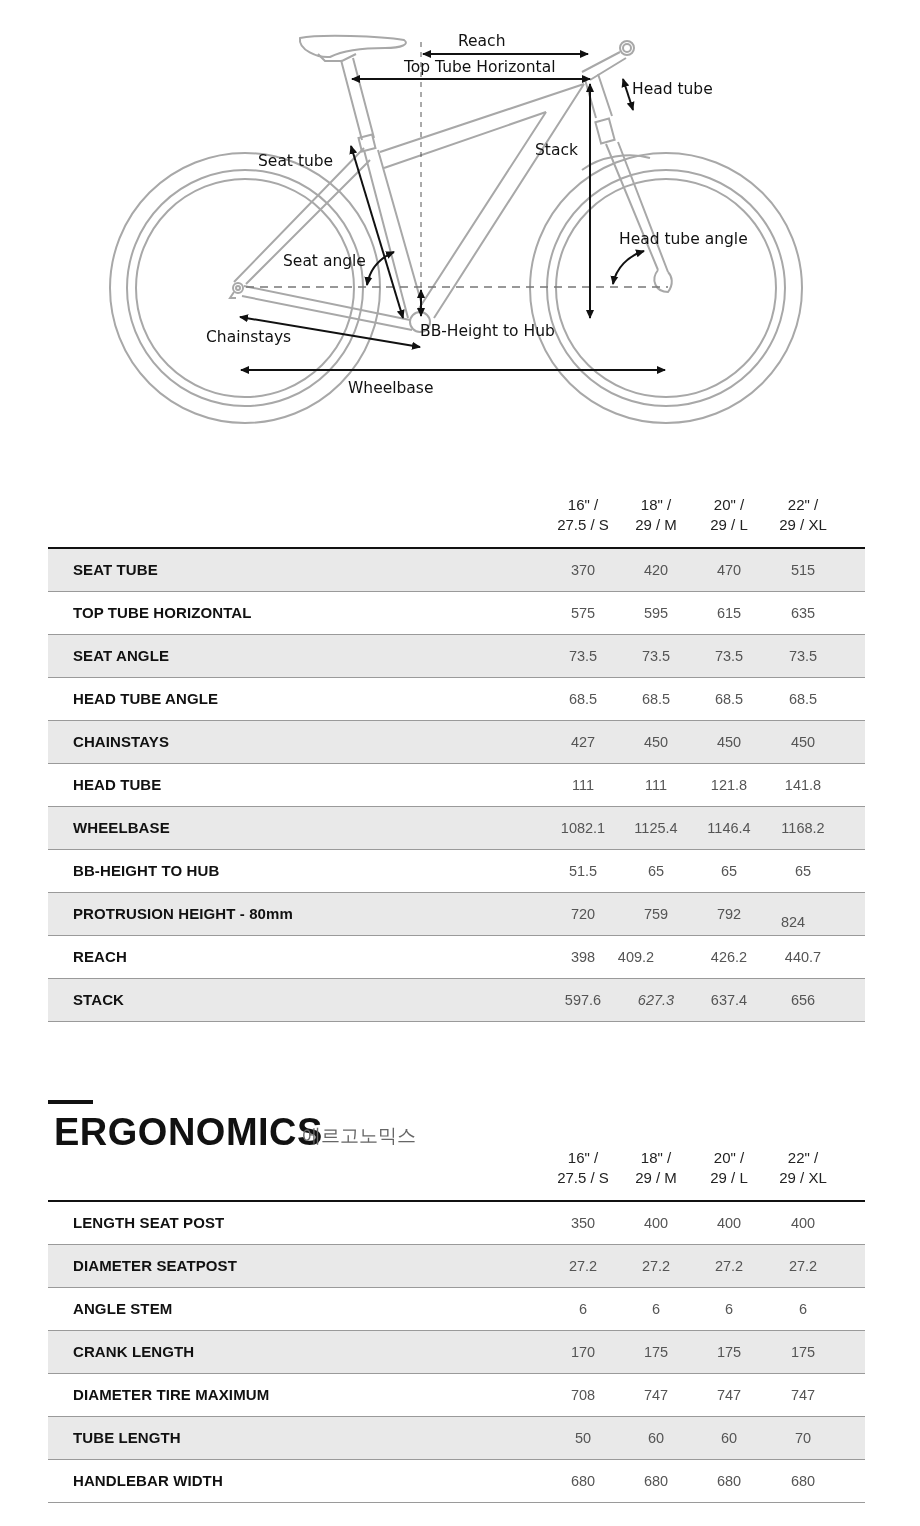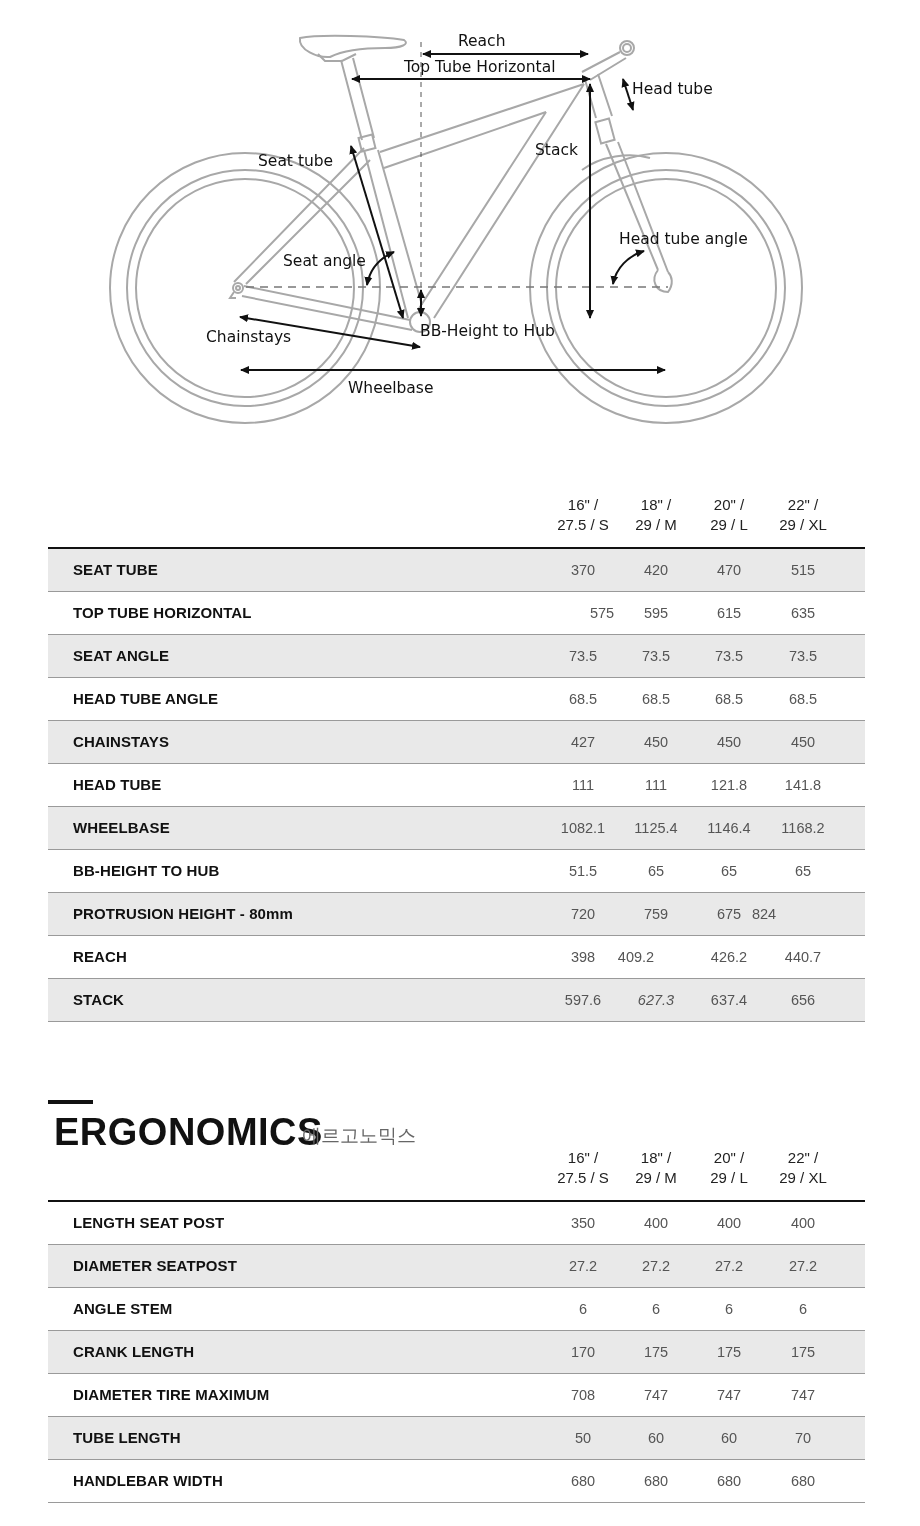--- a/index.html
+++ b/index.html
@@ -128,21 +128,21 @@
     </div>
 <div class="spec-row gray">
       <div class="label">SEAT TUBE</div>
       <div class="val" style="left: 535px;">370</div>
       <div class="val" style="left: 608px;">420</div>
       <div class="val" style="left: 681px;">470</div>
       <div class="val" style="left: 755px;">515</div>
     </div>
     <div class="spec-row">
       <div class="label">TOP TUBE HORIZONTAL</div>
-      <div class="val" style="left: 554px;">575</div>
+      <div class="val" style="left: 535px;">575</div>
       <div class="val" style="left: 608px;">595</div>
       <div class="val" style="left: 681px;">615</div>
       <div class="val" style="left: 755px;">635</div>
     </div>
     <div class="spec-row gray">
       <div class="label">SEAT ANGLE</div>
       <div class="val" style="left: 535px;">73.5</div>
       <div class="val" style="left: 608px;">73.5</div>
       <div class="val" style="left: 681px;">73.5</div>
       <div class="val" style="left: 755px;">73.5</div>
@@ -179,22 +179,22 @@
       <div class="label">BB-HEIGHT TO HUB</div>
       <div class="val" style="left: 535px;">51.5</div>
       <div class="val" style="left: 608px;">65</div>
       <div class="val" style="left: 681px;">65</div>
       <div class="val" style="left: 755px;">65</div>
     </div>
     <div class="spec-row gray">
       <div class="label">PROTRUSION HEIGHT - 80mm</div>
       <div class="val" style="left: 535px;">720</div>
       <div class="val" style="left: 608px;">759</div>
-      <div class="val" style="left: 681px;">675</div>
-      <div class="val" style="left: 716px;">824</div>
+      <div class="val" style="left: 681px;">792</div>
+      <div class="val" style="left: 745px; margin-top: 8px;">824</div>
     </div>
     <div class="spec-row">
       <div class="label">REACH</div>
       <div class="val" style="left: 535px;">398</div>
       <div class="val" style="left: 588px;">409.2</div>
       <div class="val" style="left: 681px;">426.2</div>
       <div class="val" style="left: 755px;">440.7</div>
     </div>
     <div class="spec-row gray">
       <div class="label">STACK</div>

